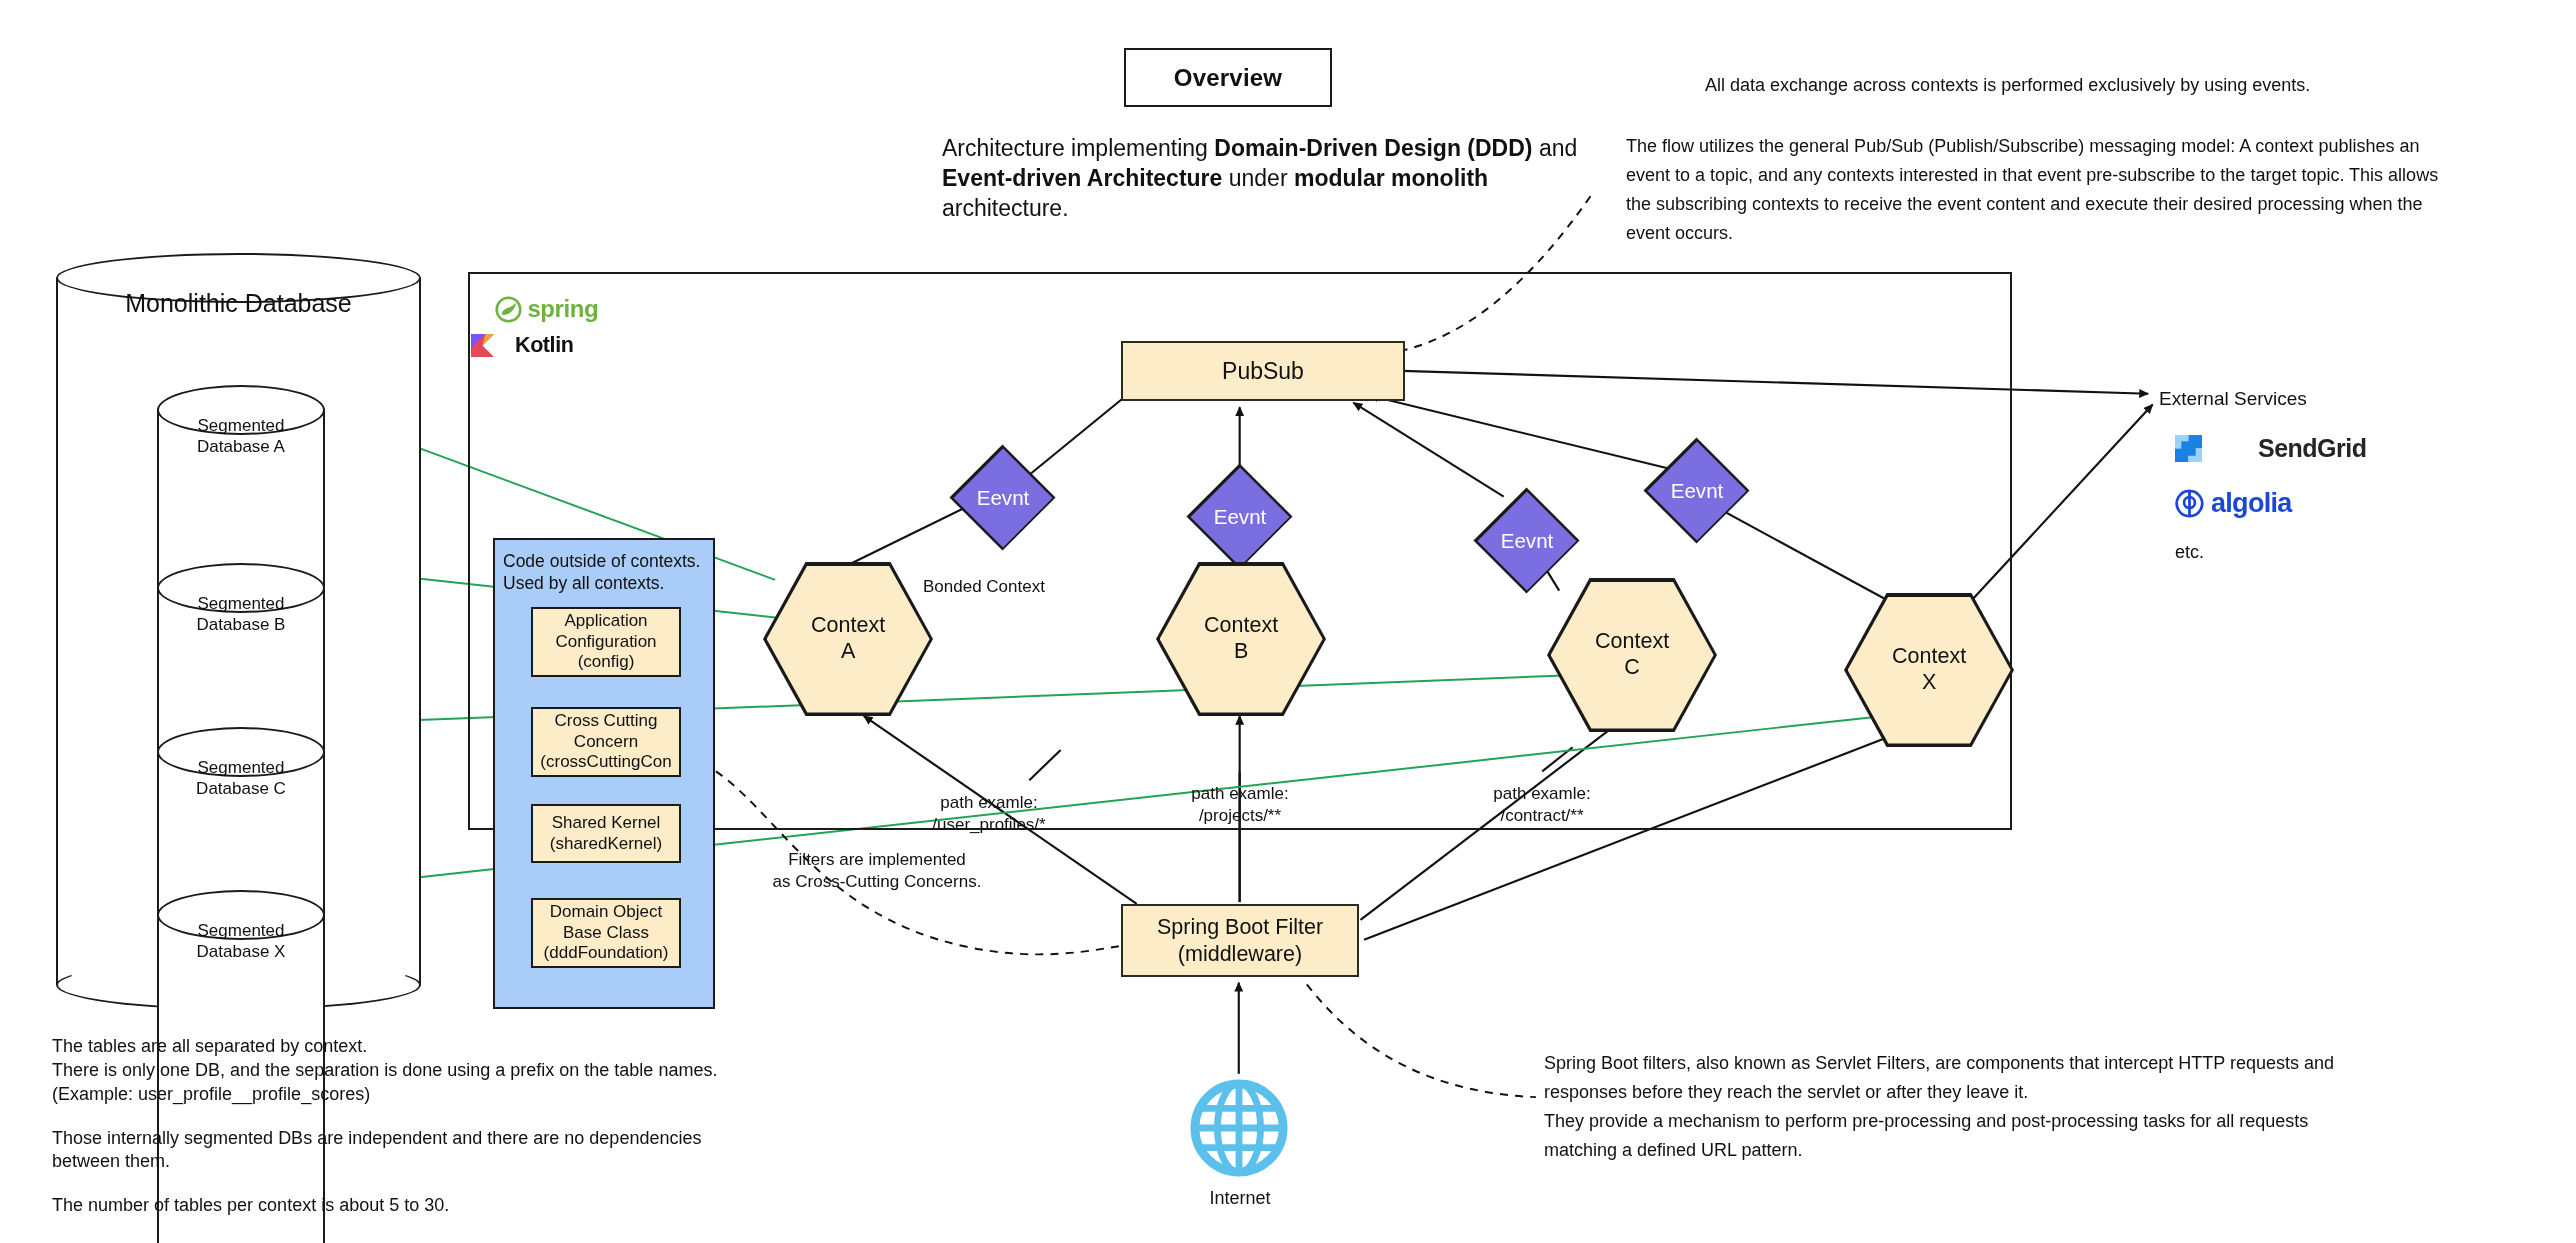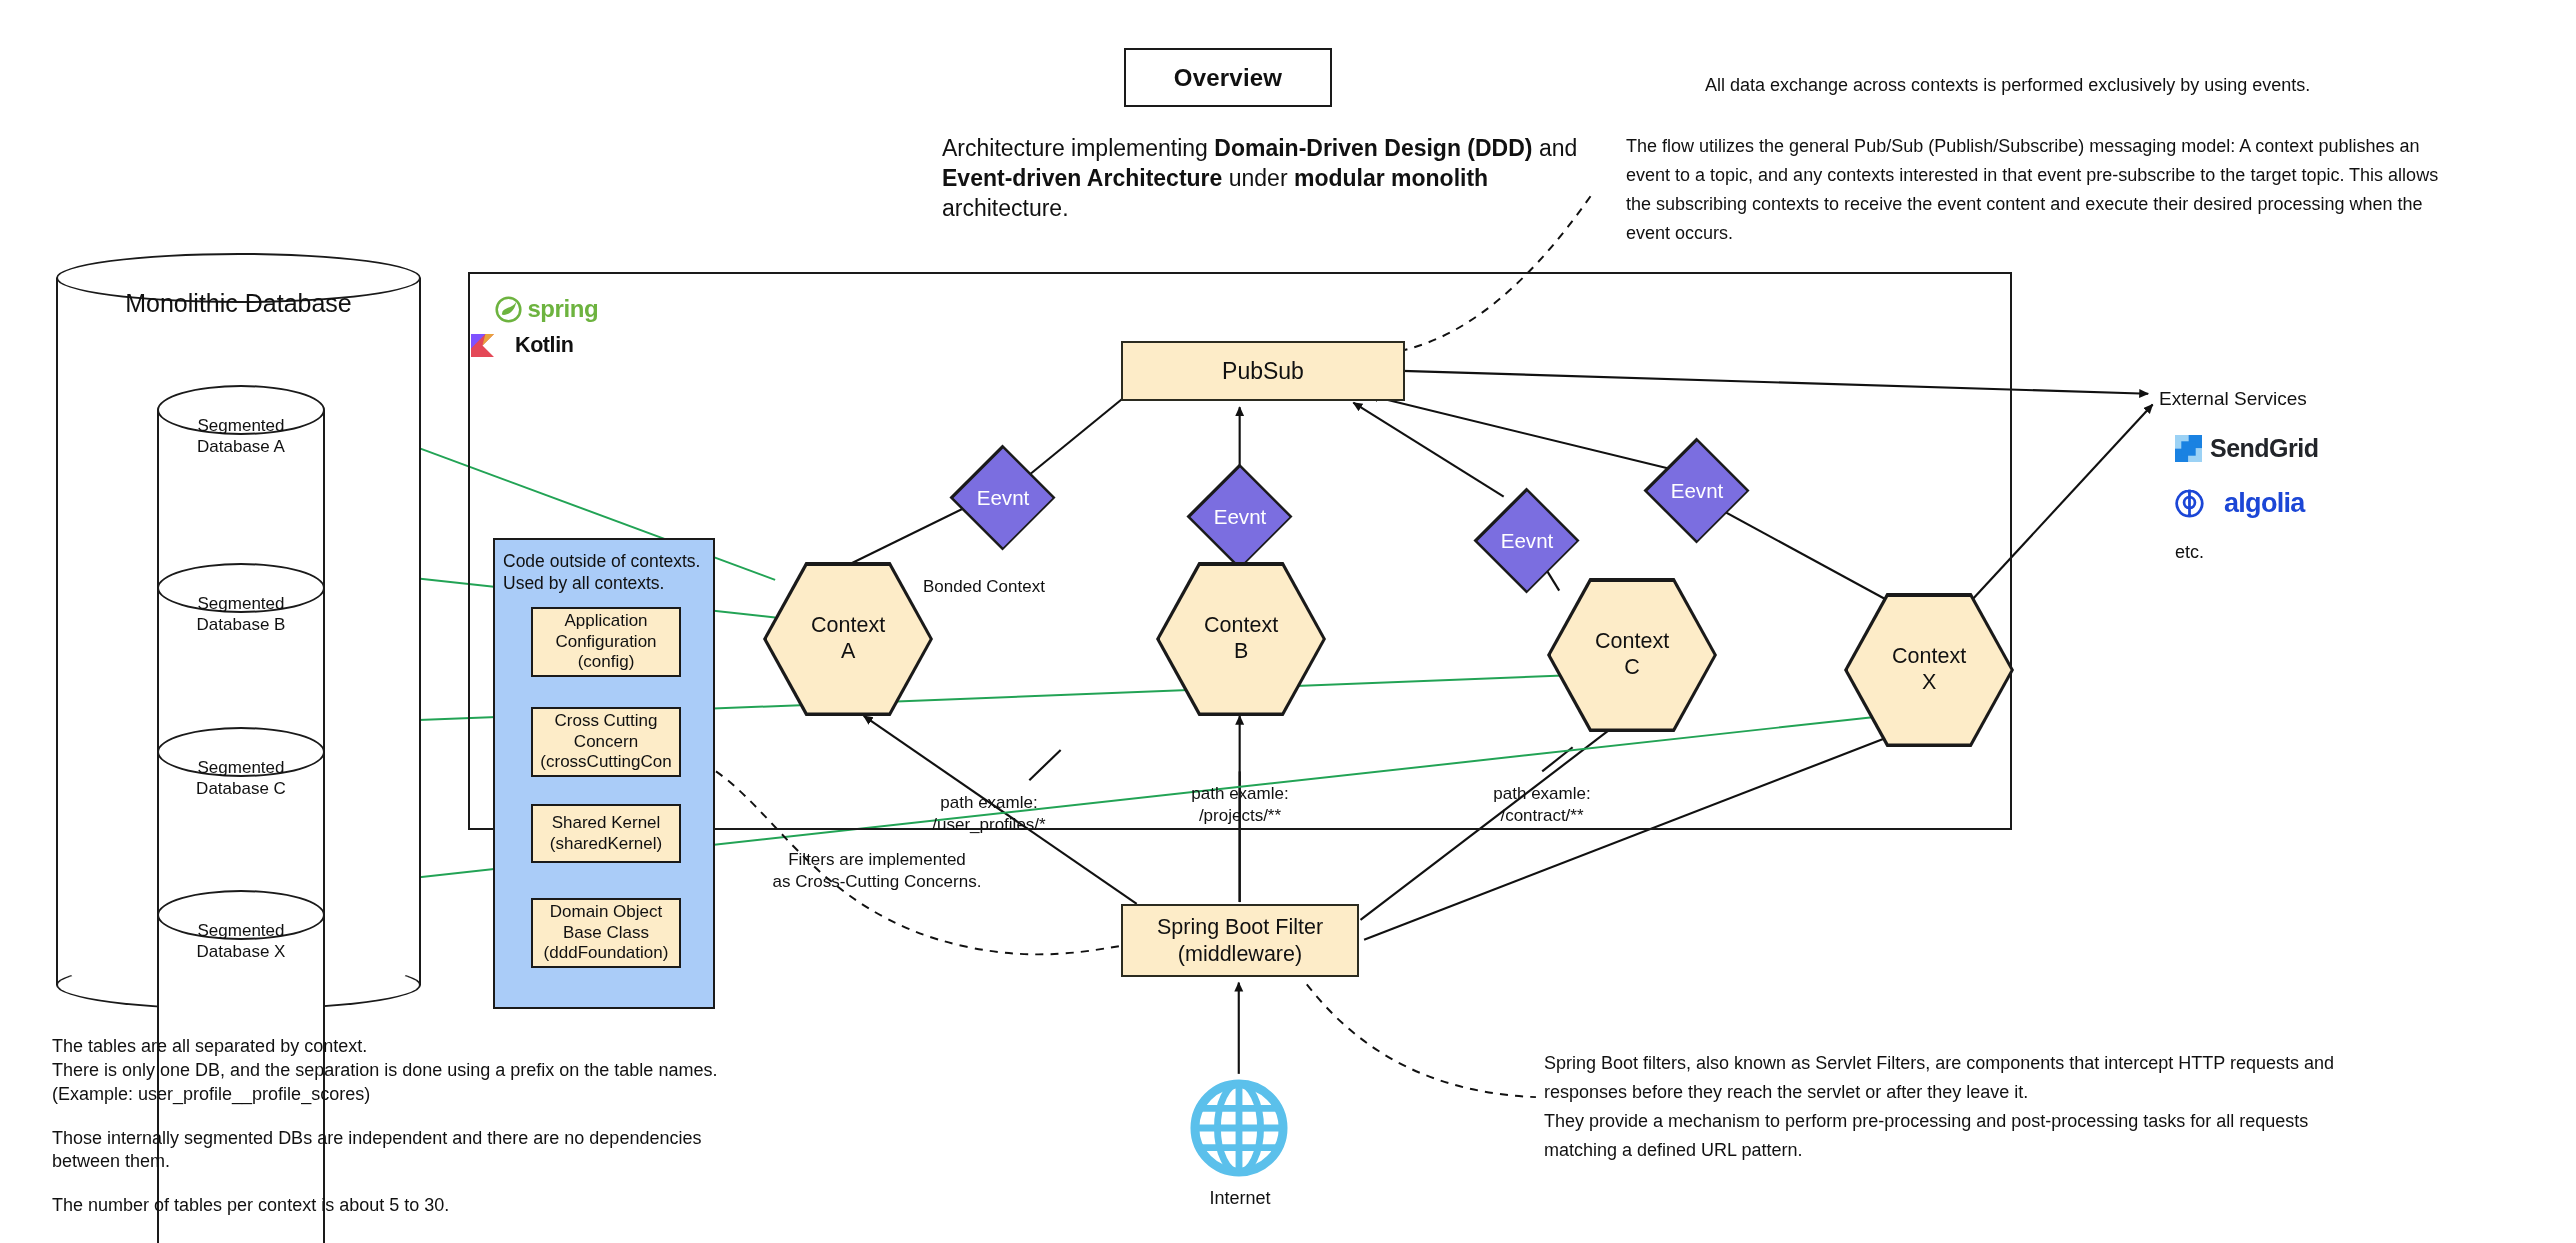--- a/index.html
+++ b/index.html
@@ -196,22 +196,22 @@
     position: absolute;
     font-size: 17px; line-height: 1.3; color: #111;
     text-align: center;
     white-space: pre-line;
   }
   .lbl.left { text-align: left; }
 
   
   #ext-title { left: 2159px; top: 388px; font-size: 19px; color: #111; }
   #sendgrid { left: 2175px; top: 434px; display: flex; align-items: center; gap: 8px; }
-  #sendgrid .word { font-size: 25px; font-weight: bold; color: #22252a; letter-spacing: -0.5px; }
-  #algolia { left: 2175px; top: 488px; display: flex; align-items: center; gap: 20px; }
+  #sendgrid .word { font-size: 25px; font-weight: bold; color: #22252a; letter-spacing: -0.5px; margin-left: 48px; }
+  #algolia { left: 2175px; top: 488px; display: flex; align-items: center; gap: 7px; }
   #algolia .word { font-size: 27px; font-weight: bold; color: #1b46d6; letter-spacing: -0.7px; }
   #etc { left: 2175px; top: 542px; font-size: 18px; color: #111; }
 
   
   #internet-icon { left: 1190px; top: 1079px; width: 98px; height: 98px; }
   #internet-label { left: 1164px; top: 1188px; width: 152px; text-align: center; font-size: 18px; color: #111; }
 </style>
 </head>
 <body>
 

